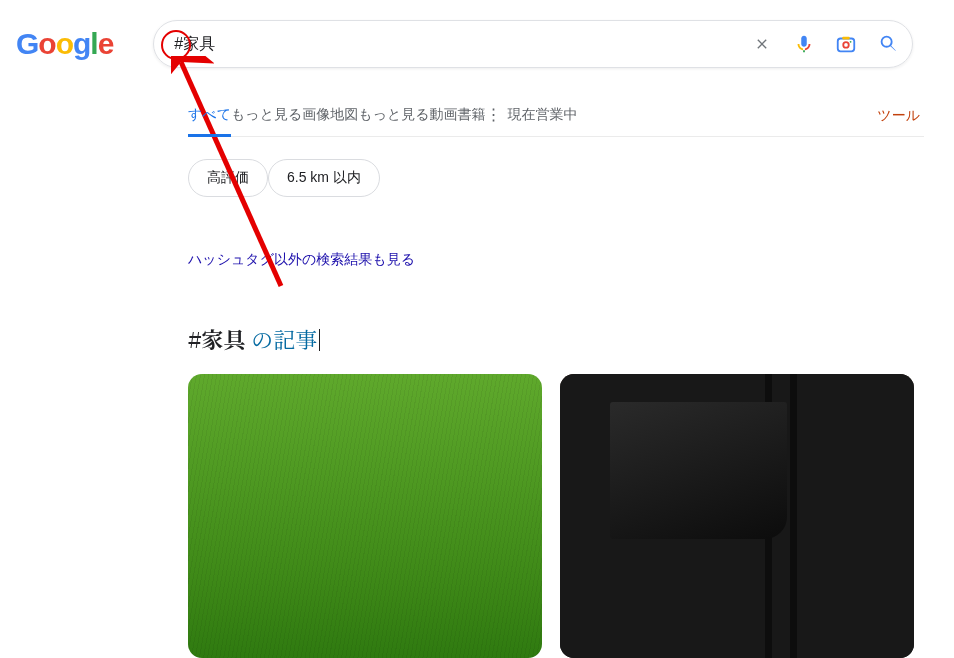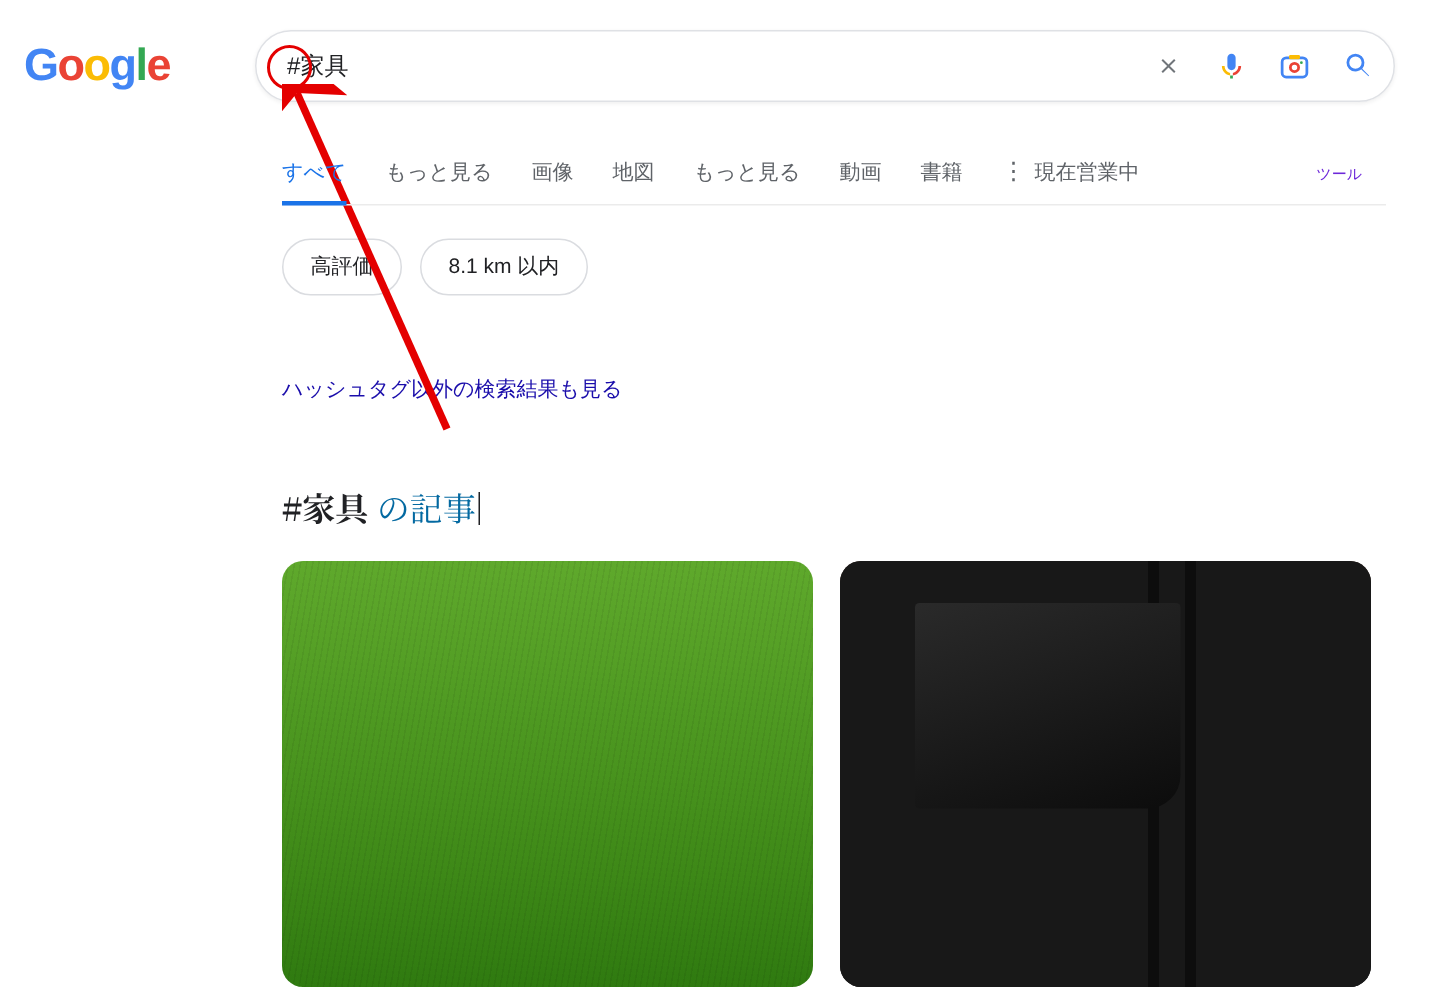--- a/index.html
+++ b/index.html
@@ -6,21 +6,21 @@
   body {
     font-family: Arial, "Hiragino Kaku Gothic ProN", "Meiryo", sans-serif;
     background: #fff;
     color: #202124;
     width: 954px;
   }
   .top-bar {
     display: flex;
     align-items: center;
     padding: 20px 0 0 16px;
-    gap: 57px;
+    gap: 40px;
   }
   .logo {
     font-size: 30px;
     font-weight: 700;
     letter-spacing: -1px;
     font-family: Arial, sans-serif;
   }
   .logo .g1 { color: #4285F4; }
   .logo .o1 { color: #EA4335; }
   .logo .o2 { color: #FBBC05; }
@@ -91,21 +91,20 @@
 
   .tabs-row {
     display: flex;
     align-items: center;
     margin-top: 28px;
     border-bottom: 1px solid #ebebeb;
     position: relative;
   }
   .tabs {
     display: flex;
-    gap: 26px;
     font-size: 14px;
     color: #5f6368;
     align-items: center;
   }
   .tab {
     padding: 10px 0 12px 0;
     cursor: pointer;
     position: relative;
   }
   .tab.active {
@@ -124,29 +123,28 @@
     gap: 6px;
     cursor: pointer;
   }
   .more-dots {
     color: #5f6368;
     font-size: 16px;
     line-height: 1;
   }
   .tools {
     position: absolute;
-    right: 16px;
-    font-size: 10px;
-    color: #6d28d9;
+    right: 4px;
+    font-size: 14px;
+    color: #c2410c;
     cursor: pointer;
   }
 
   .chips {
     display: flex;
-    gap: 12px;
     margin-top: 22px;
     align-items: flex-end;
   }
   .chip {
     border: 1px solid #dadce0;
     border-radius: 20px;
     padding: 9px 18px;
     font-size: 14px;
     color: #202124;
     cursor: pointer;
@@ -281,21 +279,21 @@
       <div class="tab more-wrap">
         <span class="more-dots">⋮</span>
         <span>現在営業中</span>
       </div>
     </div>
     <div class="tools">ツール</div>
   </div>
 
   <div class="chips">
     <div class="chip">高評価</div>
-    <div class="chip">8.1 km 以内</div>
+    <div class="chip">6.5 km 以内</div>
   </div>
 
   <div class="hashtag-link">
     <a>ハッシュタグ以外の検索結果も見る</a>
   </div>
 
   <div class="section-title">
     <span class="bold">#家具</span><span class="rest"> の記事</span><span class="blink-cursor"></span>
   </div>
 

